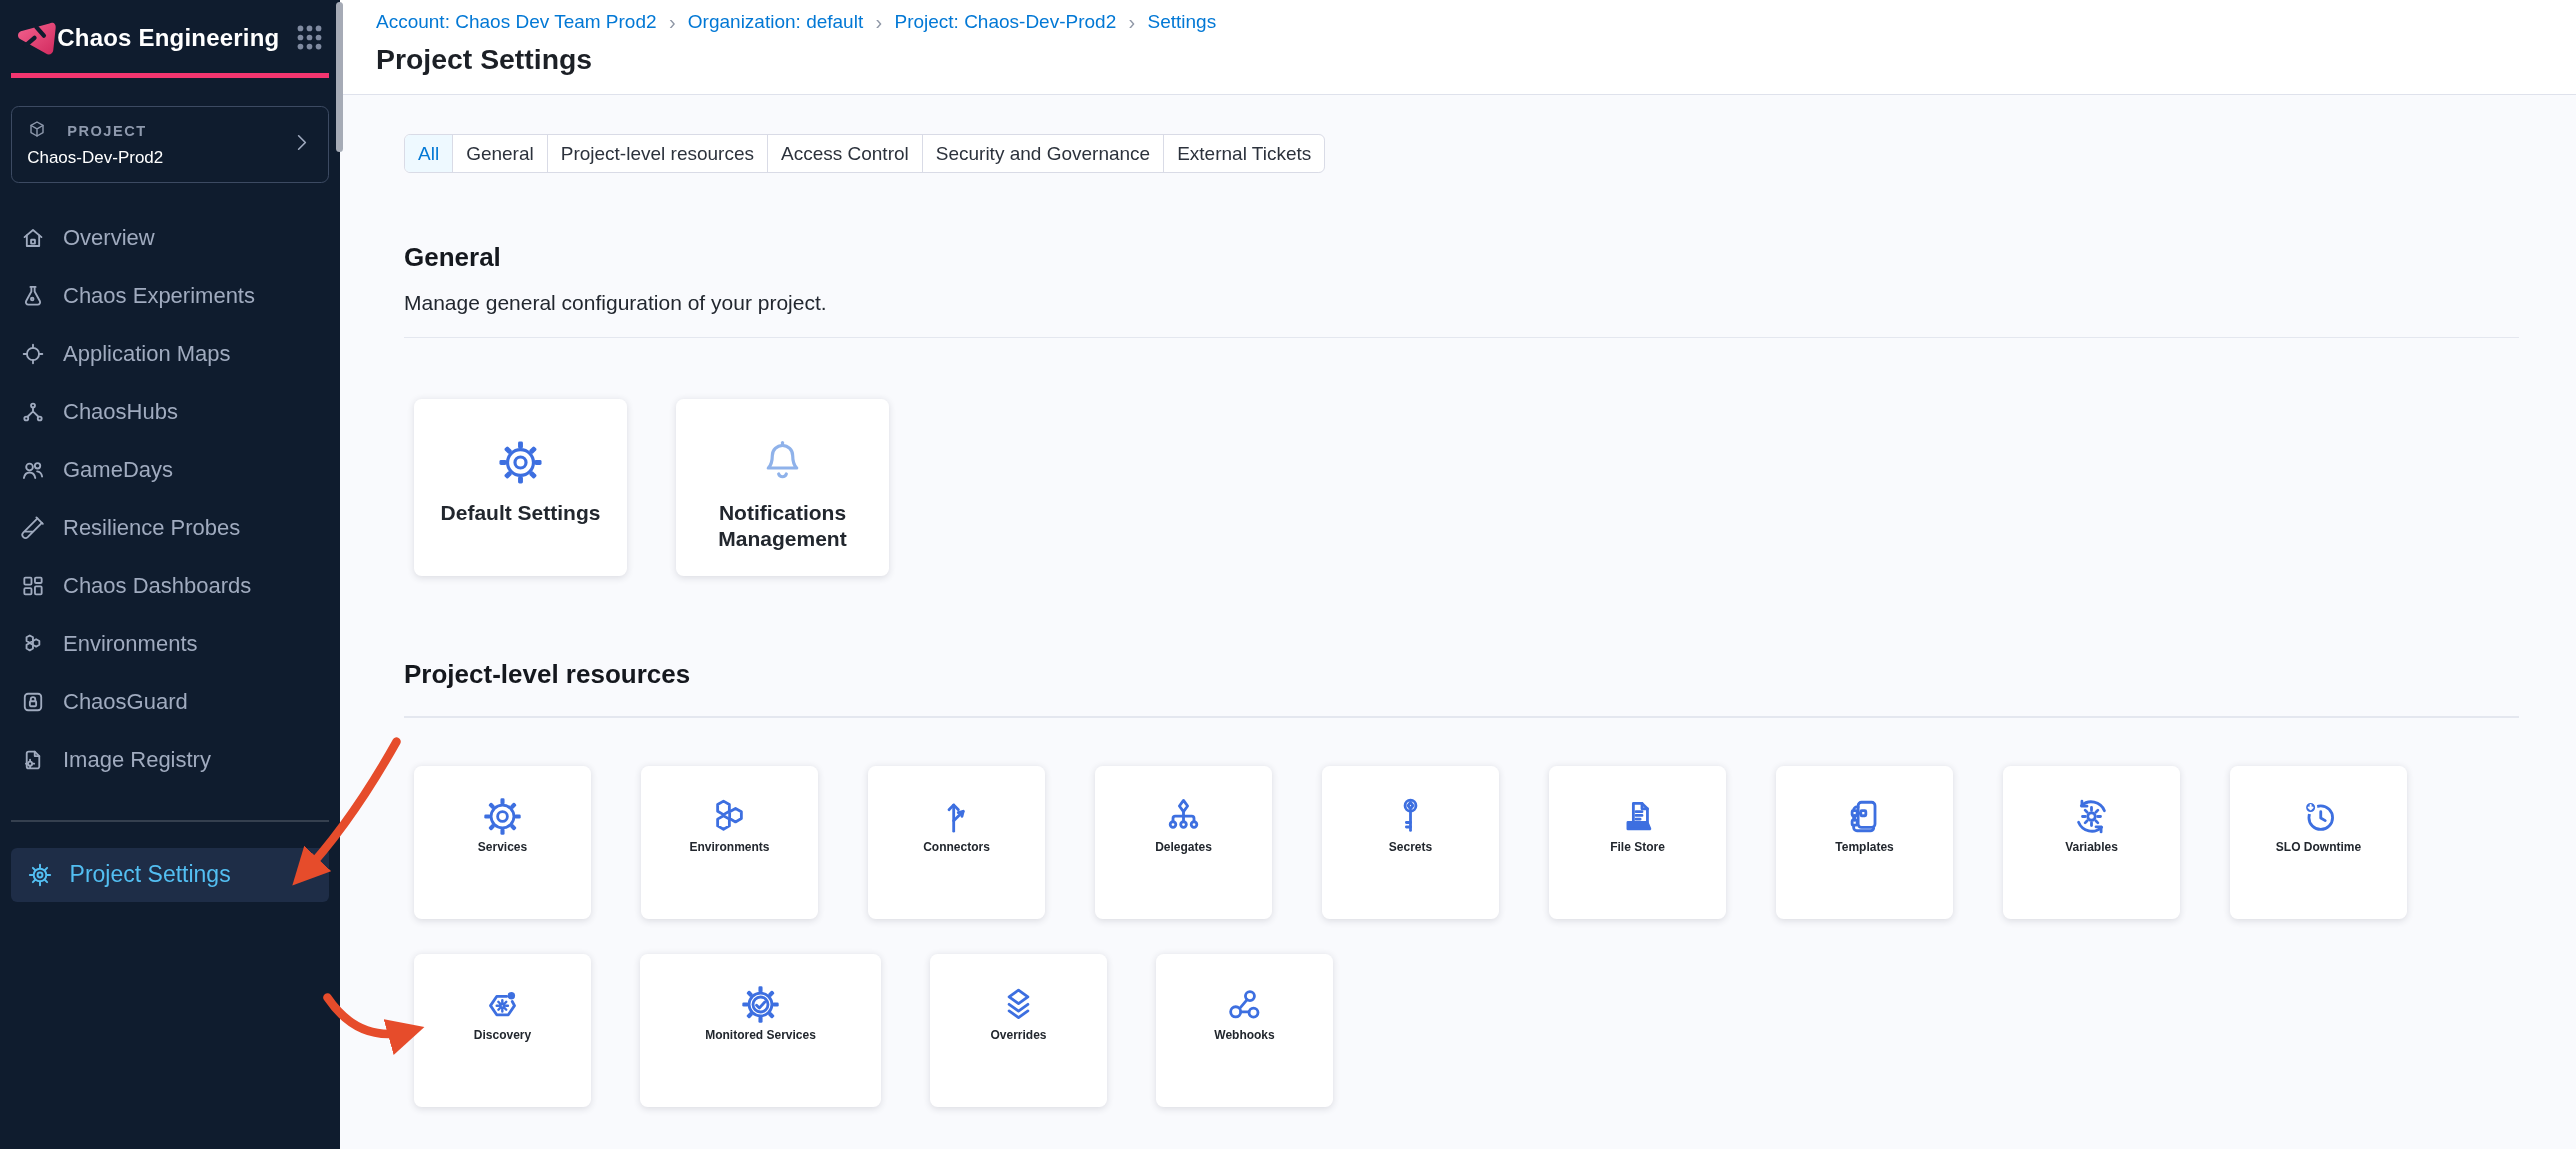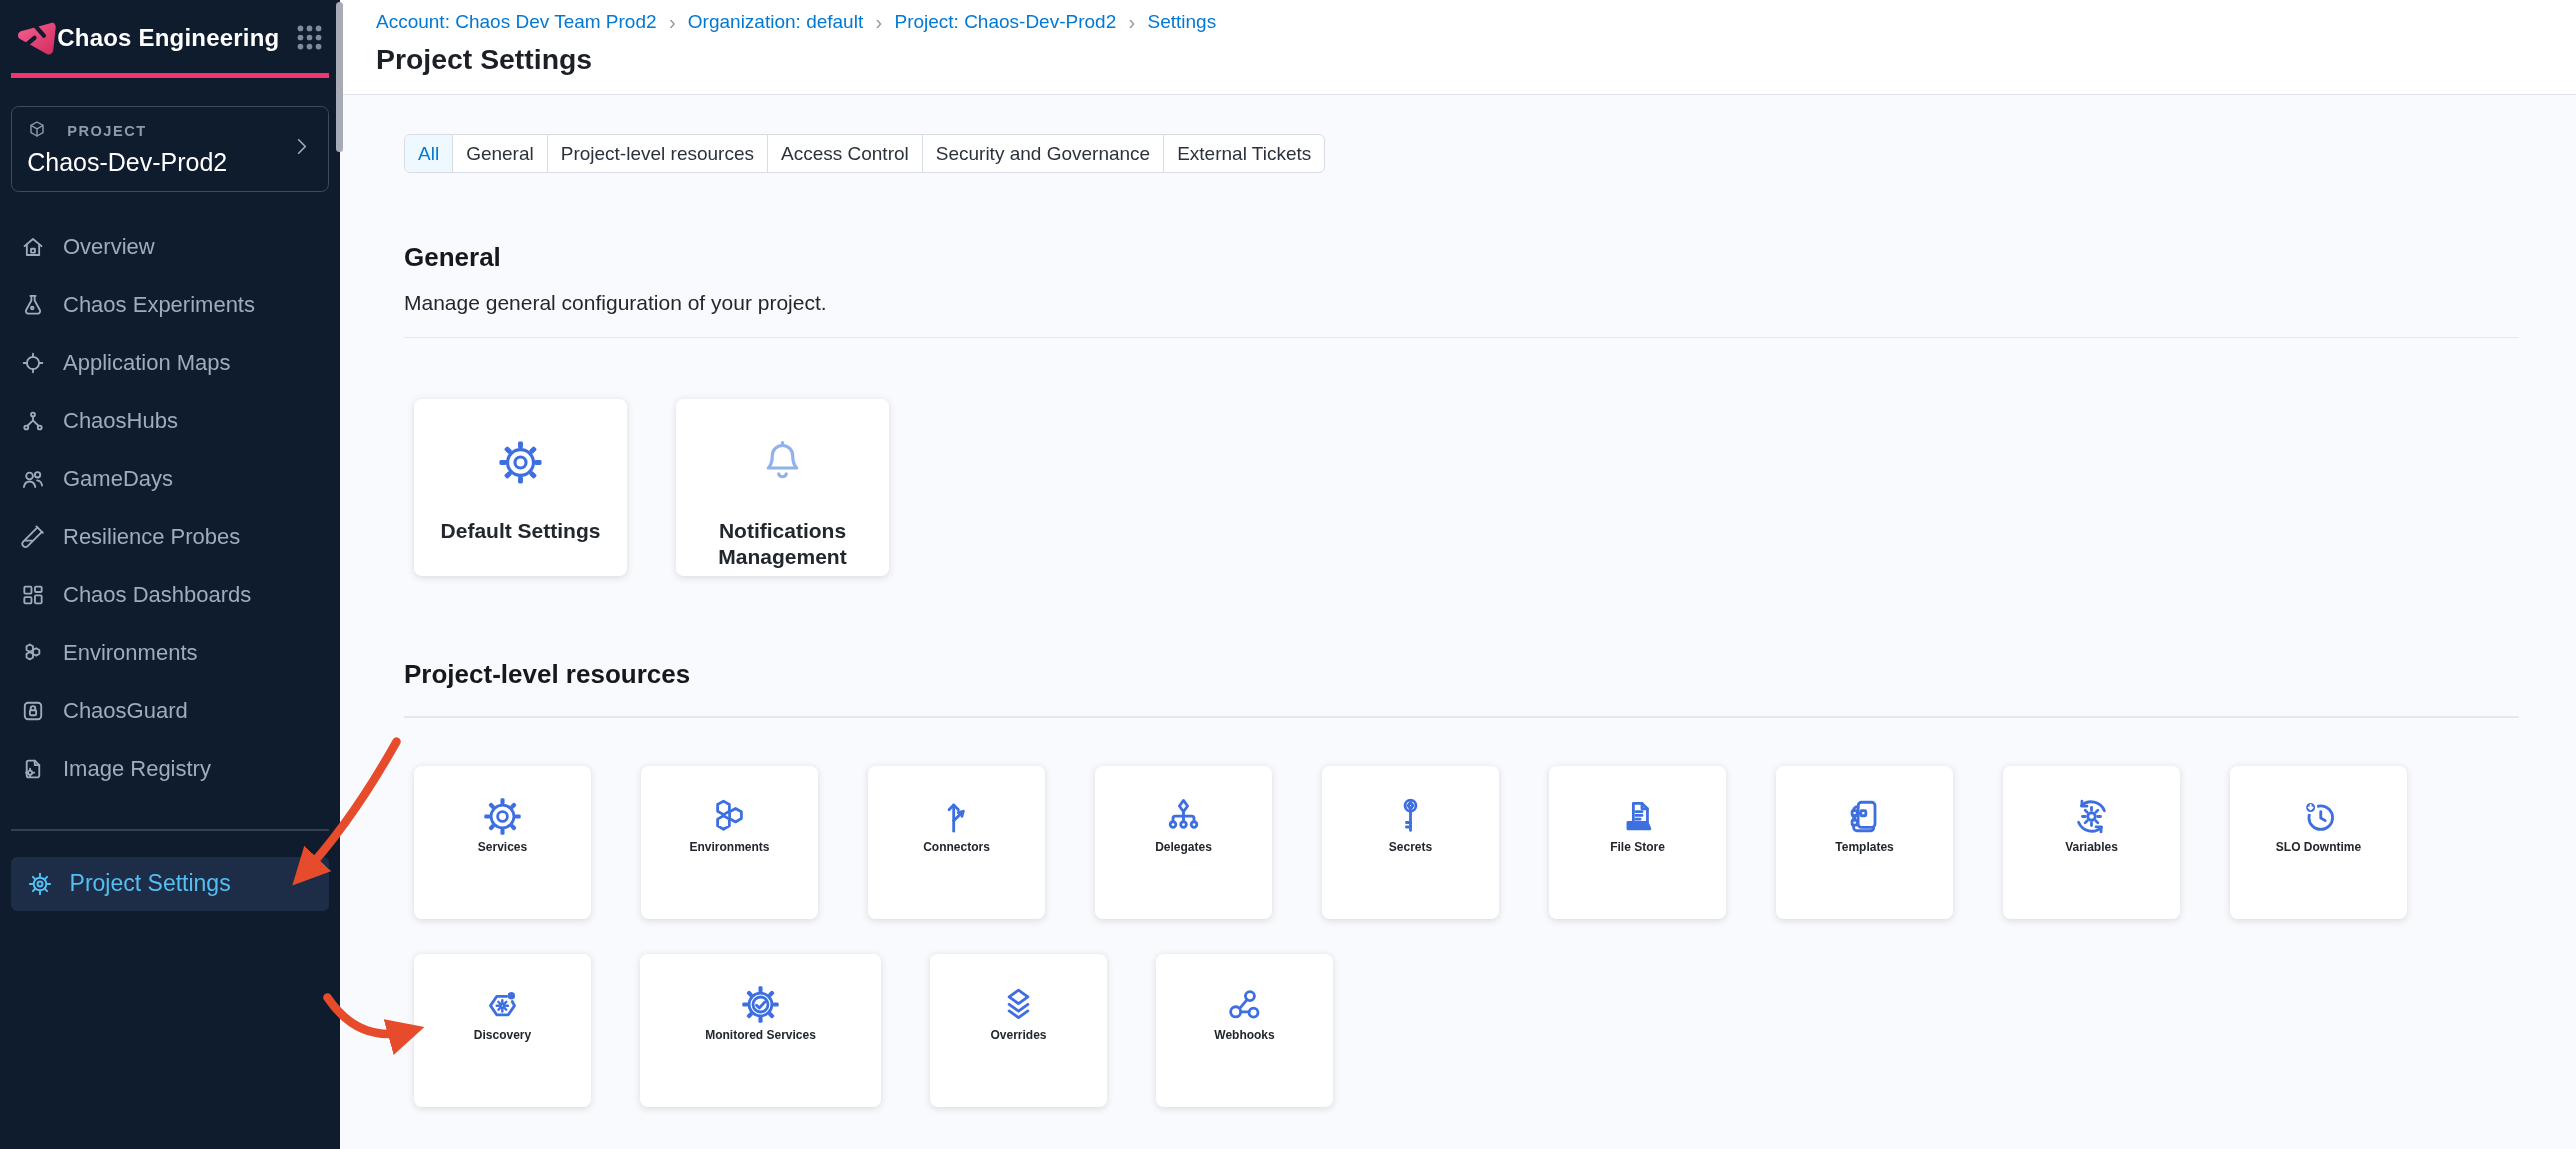--- a/index.html
+++ b/index.html
@@ -16,21 +16,21 @@
   .grid-icon svg{ width:31px; height:31px; display:block; }
   .module-underline{ height:5.4px; background:#f3356f; margin:12.3px 10.8px 0 10.8px; }
   .project-card{
     margin:28px 10.8px 0 10.8px; border:1.5px solid #3c4a62; border-radius:7.7px;
     padding:12.3px 15.4px 14px 15.4px; display:flex; align-items:center; cursor:pointer;
   }
   .project-card .pc-text{ flex:1; min-width:0; }
   .pc-label-row{ display:flex; align-items:center; gap:20px; color:#8e99ad; }
   .pc-label-row svg{ width:20px; height:20px; }
   .pc-label{ font-size:14.6px; font-weight:700; letter-spacing:1.5px; }
-  .pc-name{ color:#ffffff; font-size:25px; margin-top:6.1px; white-space:nowrap; overflow:hidden; }
+  .pc-name{ color:#ffffff; font-size:17px; margin-top:6.1px; white-space:nowrap; overflow:hidden; }
   .pc-chevron svg{ width:23px; height:23px; }
   .nav{ margin-top:26px; }
   .nav-item{ display:flex; align-items:center; gap:17px; height:58px; padding:0 12.3px 0 20px;
     font-size:22px; color:#a0abbf; cursor:pointer; }
   .nav-item svg{ width:26px; height:26px; flex:0 0 26px; stroke:#8e9ab1; }
   .sidebar-divider{ height:1.5px; background:rgba(255,255,255,.16); margin:31px 10.8px 0 10.8px; }
   .active-item{
     margin:26px 10.8px 0 10.8px; height:54px; background:#1e2d47; border-radius:6.1px;
     display:flex; align-items:center; gap:15.4px; padding:0 15.4px; color:#53bff2;
     font-size:23px; font-weight:500; cursor:pointer;
@@ -56,21 +56,21 @@
   .hr{ height:1.5px; background:#e4e7ef; margin-top:21.5px; width:2115px; }
   .hr2{ margin-top:26px; }
   .sh-resources{ margin-top:83px; }
   .cards-row{ display:flex; gap:49px; margin-top:61px; margin-left:10px; }
   .cards-row.r1{ margin-top:48px; gap:50px; }
   .cards-row.r2{ margin-top:35px; gap:49px; }
   .card{
     background:#ffffff; border-radius:7.7px; box-shadow:0 1.5px 7.7px rgba(40,41,61,.14);
     display:flex; flex-direction:column; align-items:center; cursor:pointer;
   }
-  .card.general{ width:213px; height:177px;gap:18px; }
+  .card.general{ width:213px; height:177px; }
   .card.general .card-icon{ margin-top:38px; height:52px; color:#3d6fe0; }
   .card.general .card-icon svg{ width:51px; height:51px; }
   .card.general .card-icon.light{ color:#8fb2ea; }
   .card.resource{ width:177px; height:153px; }
   .card.resource.wide{ width:241px; }
   .card.resource .card-icon{ margin-top:28px; height:46px; color:#3d6fe0; }
   .card.resource .card-icon svg{ width:45px; height:45px; }
   .card-label{ font-size:12px; font-weight:700; color:#22272e; text-align:center; line-height:1.25; padding:0 9.2px; }
   .card.general .card-label{ margin-top:10.8px; font-size:21px; }
   

